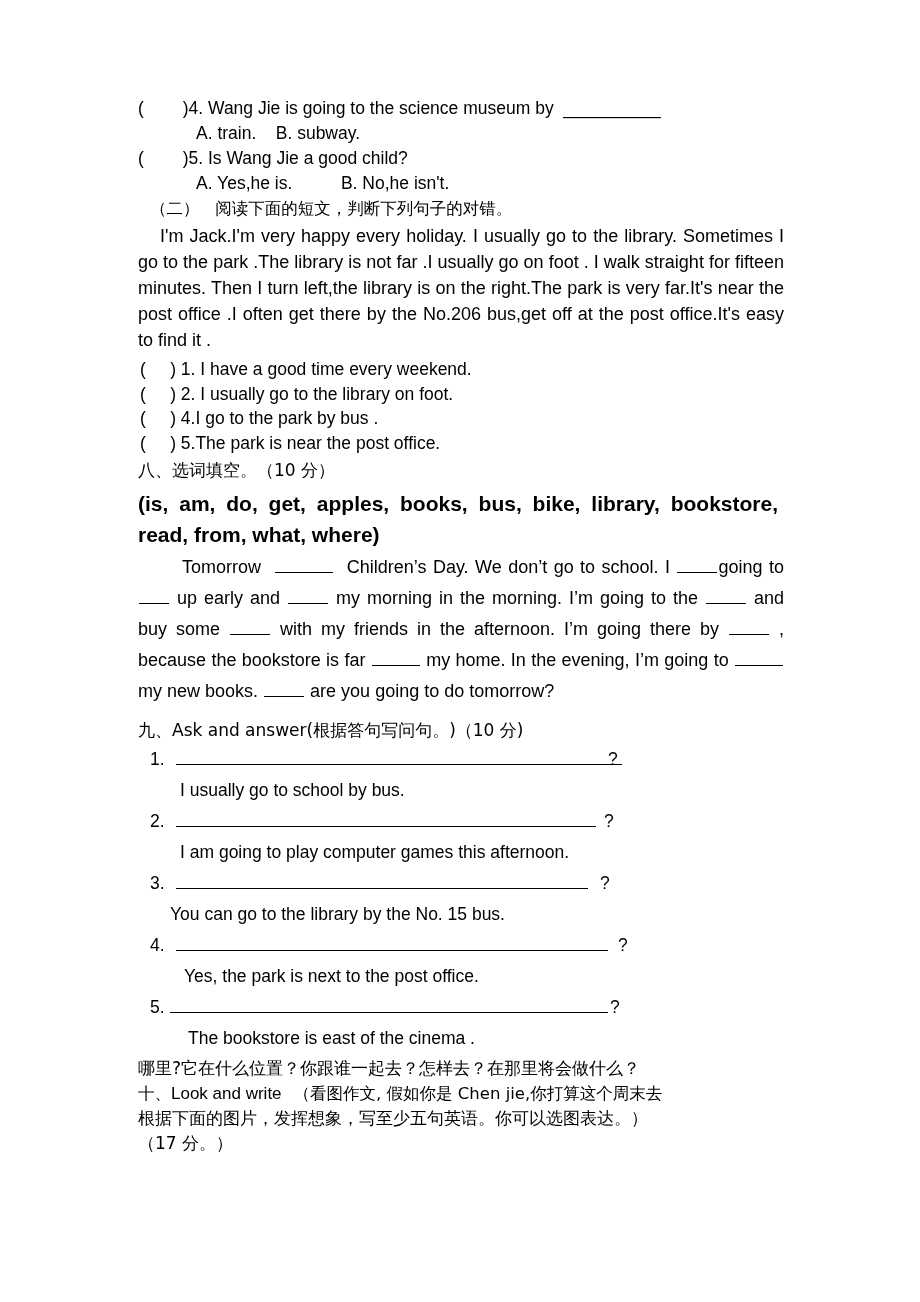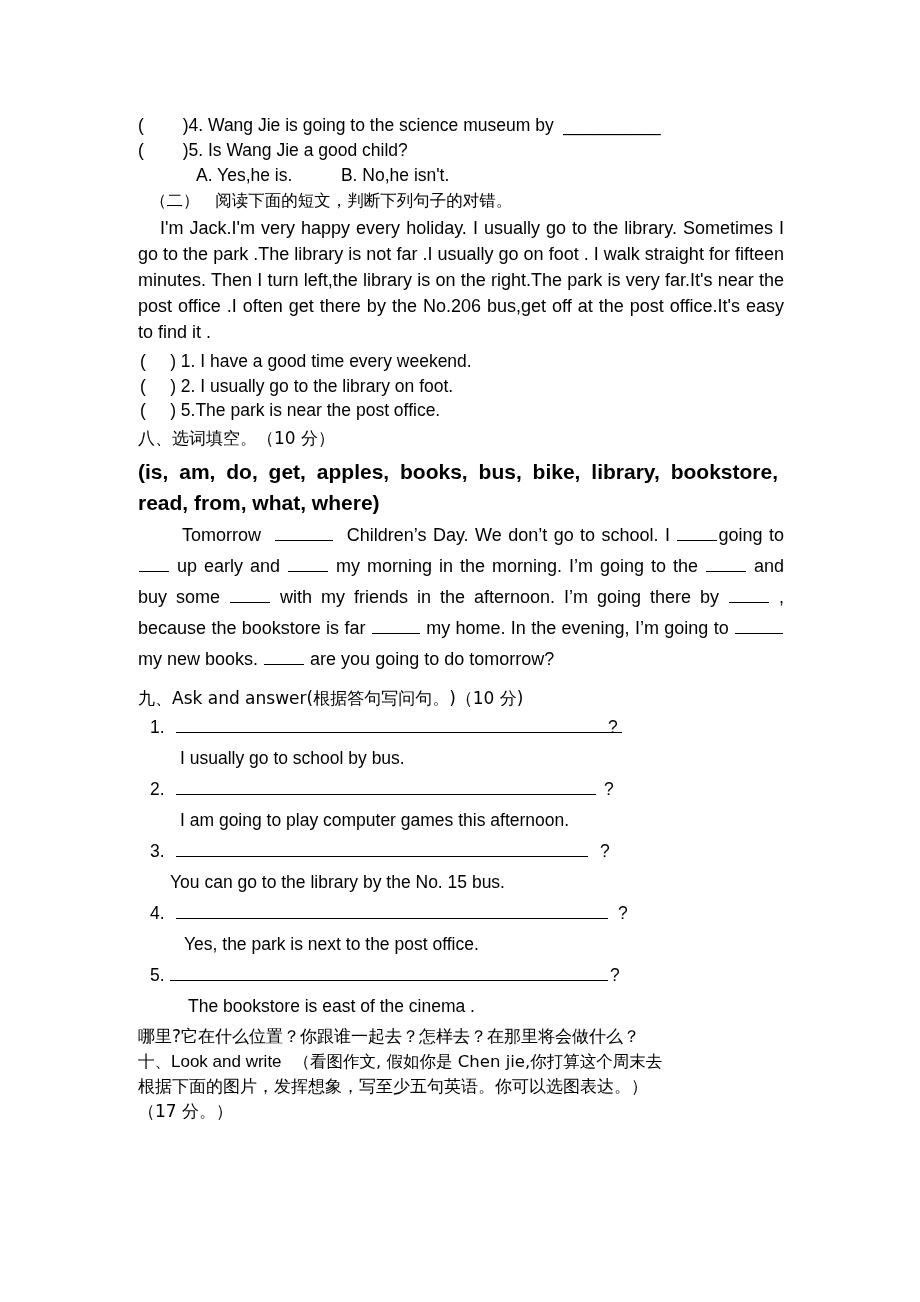--- a/index.html
+++ b/index.html
@@ -18,21 +18,21 @@
   .page {
     position: absolute;
     left: 0; top: 0;
     width: 920px;
     height: 1302px;
     background: #ffffff;
   }
   .content {
     position: absolute;
     left: 138px;
-    top: 113px;
+    top: 96px;
     width: 646px;
   }
   .mc-row {
     font-size: 17.5px;
     line-height: 25px;
     white-space: pre;
   }
   .opt-row {
     font-size: 17.5px;
     line-height: 25px;
@@ -138,30 +138,32 @@
   .qmark { font-size: 17.5px; }
 </style>
 </head>
 <body>
 
 <div class="page">
   <div class="content">
 
     <div>
       <div class="mc-row">(        )4. Wang Jie is going to the science museum by  __________</div>
+      <div class="opt-row">A. train.    B. subway.</div>
       <div class="mc-row">(        )5. Is Wang Jie a good child?</div>
       <div class="opt-row">A. Yes,he is.          B. No,he isn't.</div>
     </div>
 
     <div>
       <div class="subhead">（二）   阅读下面的短文，判断下列句子的对错。</div>
       <div class="passage"><span class="indent"></span><span>I'm  Jack.I'm  very  happy  every  holiday.  I  usually  go  to  the  library. Sometimes I go to the park .The library is not far .I usually go on foot . I walk straight for fifteen minutes. Then I turn left,the library is on the right.The park is very far.It's near the post office .I often get there by the No.206 bus,get off at the post office.It's easy to find it .</span></div>
       <div style="height:4px"></div>
       <div class="tf-row">(     ) 1. I have a good time every weekend.</div>
       <div class="tf-row">(     ) 2. I usually go to the library on foot.</div>
+      <div class="tf-row">(     ) 4.I go to the park by bus .</div>
       <div class="tf-row">(     ) 5.The park is near the post office.</div>
     </div>
 
     <div style="margin-top:2px">
       <div class="sec-head">八、选词填空。（10 分）</div>
       <div class="wordbank" style="margin-top:4px">(is, am, do, get, apples, books, bus, bike, library, bookstore, read, from, what, where)</div>
 
       <div class="cloze">
         <span class="indent"></span><span>Tomorrow</span>&nbsp;
         <span class="blk b6"></span>&nbsp;

